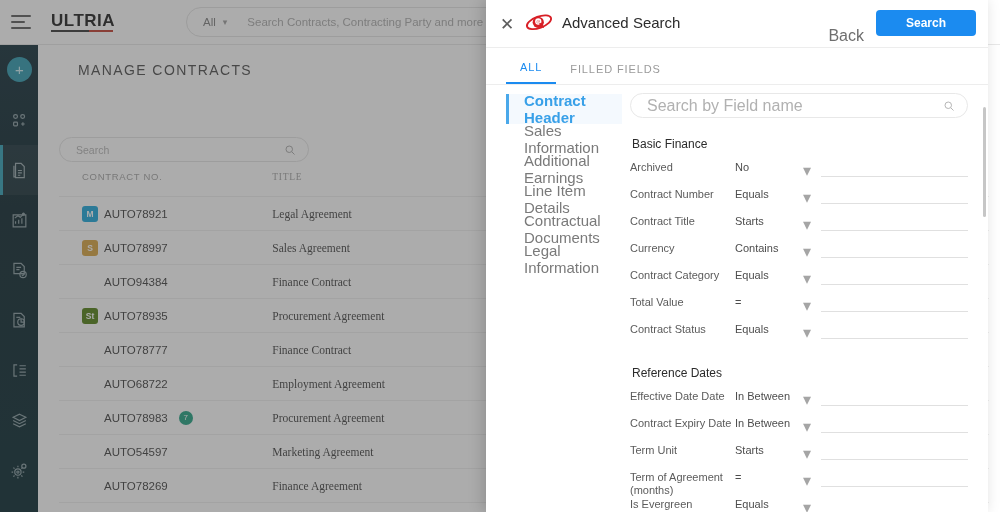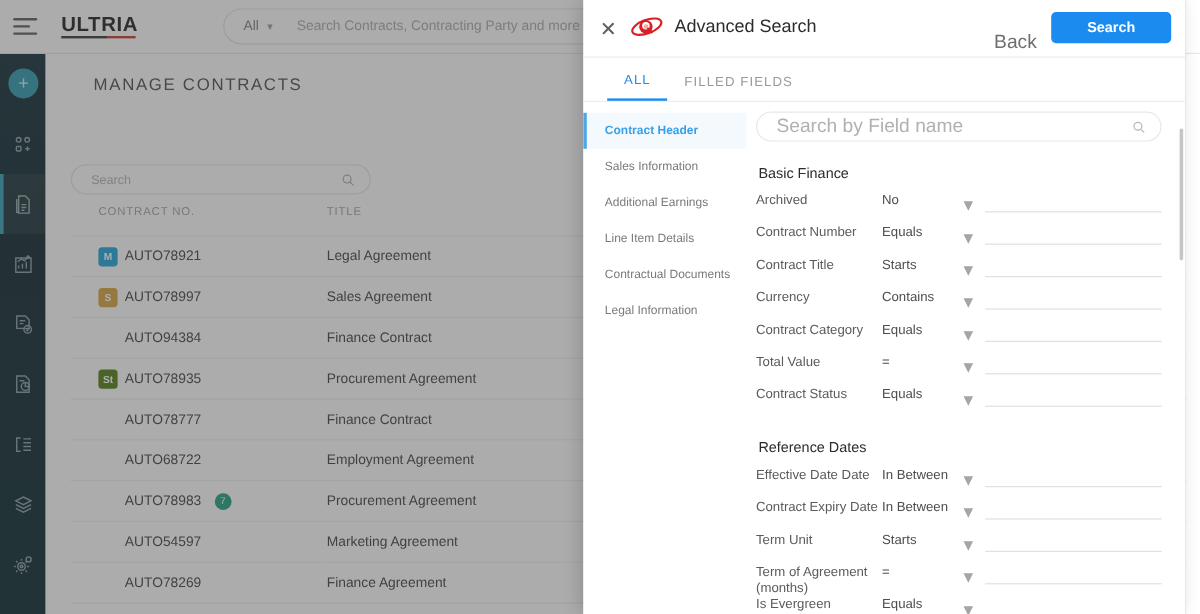--- a/index.html
+++ b/index.html
@@ -81,21 +81,21 @@
   table.contracts th {
     text-align: left; font-size: 9.5px; font-weight: normal;
     letter-spacing: .7px; color: #a2a2a2; padding: 0 0 14px 0;
   }
   table.contracts td {
     font-size: 11.5px; color: #3d3d3d; height: 34px;
     border-top: 1px solid #efefef; vertical-align: middle;
     white-space: nowrap; overflow: hidden;
   }
   .col-no { width: 122px; padding-left: 23px !important; }
-  .col-title { width: 145px; }
+  .col-title { width: 145px; font-family: Liberation Serif, serif; }
   .col-stage { width: 90px; }
   .col-type { width: 175px; }
   .no-cell { display: flex; align-items: center; gap: 6px; }
   .badge {
     width: 16px; height: 16px; border-radius: 3px; flex: 0 0 16px;
     font-size: 8.5px; color: #fff; display: flex;
     align-items: center; justify-content: center; font-weight: bold;
   }
   .badge.ph { background: transparent; }
   .cbadge {
@@ -128,22 +128,22 @@
   }
   .p-tabs { position: relative; height: 37px; border-bottom: 1px solid #ededed;
     padding-left: 20px; display: flex; align-items: flex-end; }
   .p-tab { font-size: 11px; letter-spacing: .9px; color: #9a9a9a;
     padding: 0 14px 9px; cursor: pointer; }
   .p-tab.active { color: #1b8bf0; border-bottom: 2px solid #1b8bf0; }
 
   .p-body { position: relative; height: 427px; display: flex; }
   .nav-col { width: 136px; padding-top: 9px; flex: 0 0 136px; }
   .nav-item { position: relative; height: 30px; display: flex;
-    align-items: center; padding-left: 18px; font-size: 10px;
-    color: #7a7a7a; cursor: pointer; }
+    align-items: center; padding-left: 18px; font-size: 15px;
+    color: #7a7a7a; cursor: pointer; margin-left: 20px; }
   .nav-item.active { color: #38a0e8; background: #f4f9fe; font-weight: bold; }
   .nav-item.active::before { content: ""; position: absolute; left: 0;
     top: 0; bottom: 0; width: 3px; background: #4aa8ea; }
 
   .fields-col { flex: 1; position: relative; padding: 0 20px 0 8px;
     overflow: hidden; }
   .field-search {
     margin: 8px 0 0 0; height: 25px; border: 1px solid #e8e8e8;
     border-radius: 13px; display: flex; align-items: center;
   }

